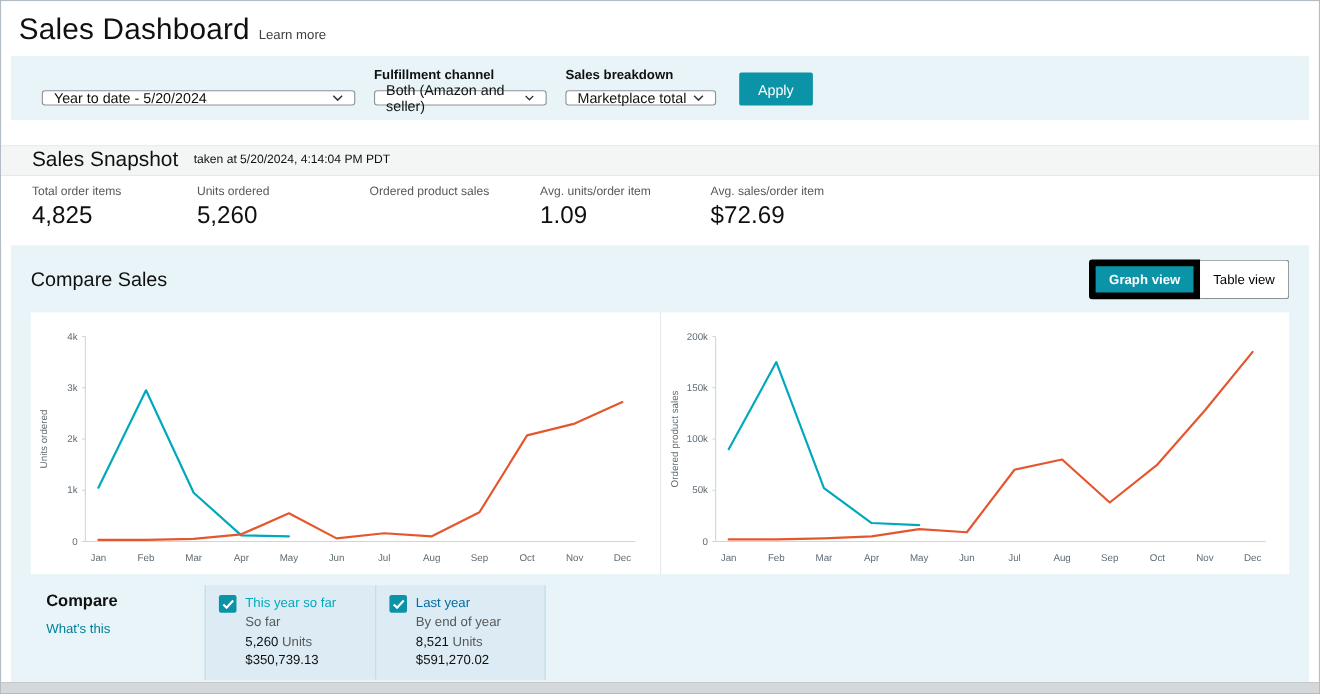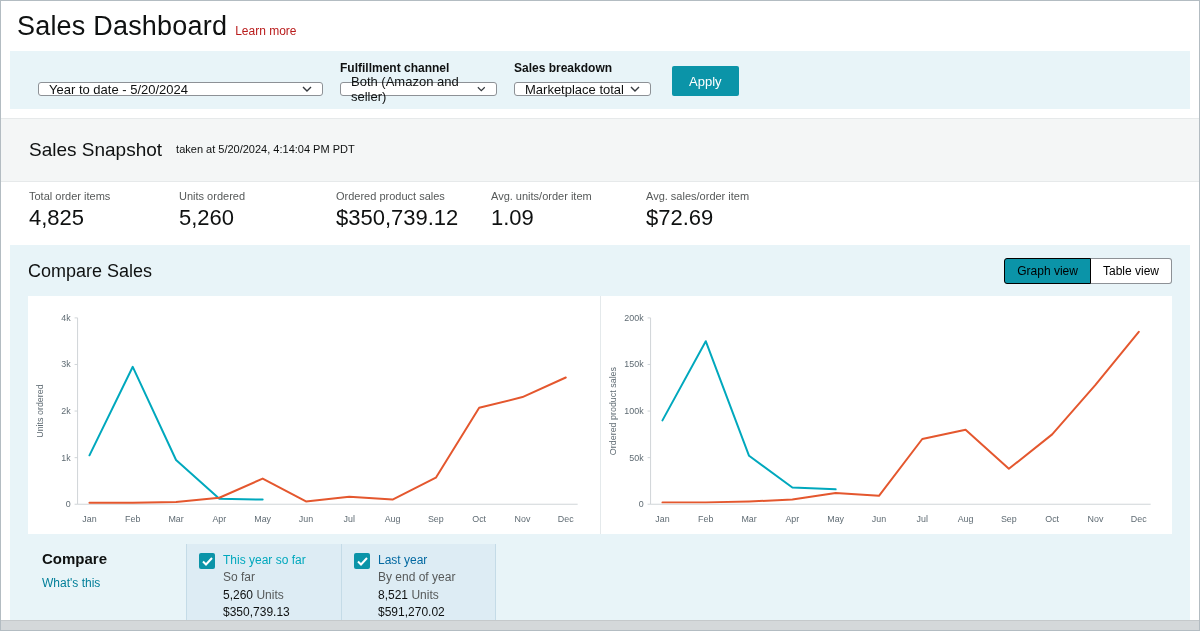--- a/index.html
+++ b/index.html
@@ -6,60 +6,60 @@
   html,body { background:#eef0f1; }
   body { font-family:"Liberation Sans", sans-serif; color:#0f1111; }
   .page { width:1200px; height:631px; background:#fff; border:1px solid #b3bcc2;
           position:relative; overflow:hidden; }
 
   
   .header { display:flex; justify-content:space-between; align-items:flex-start;
             padding:10px 26px 4px 16px; }
   .title-wrap { display:flex; align-items:baseline; gap:8px; }
   .page-title { font-size:27px; font-weight:400; color:#0f1111; letter-spacing:.2px; }
-  .learn-more { font-size:12px; color:#b91c1c; cursor:pointer; text-decoration:none; }
+  .learn-more { font-size:12px; color:#404040; cursor:pointer; text-decoration:none; }
   .hdr-buttons { display:flex; gap:10px; margin-top:3px; }
   .btn { font-family:inherit; font-size:13px; border:none; border-radius:2px;
          padding:7px 14px; cursor:pointer; }
   .btn-teal { background:#0b94a8; color:#fff; }
   .btn-dark { background:#2b3748; color:#fff; }
 
   
   .filter-bar { background:#e8f4f8; margin:5px 9px 0; padding:10px 28px 13px;
                 display:flex; align-items:flex-end; gap:17px; }
   .filter-group { display:flex; flex-direction:column; gap:7px; }
   .filter-label { font-size:12px; font-weight:bold; color:#0f1111; }
   .select { background:#fff; border:1px solid #8d9196; border-radius:3px; height:14px;
             display:flex; align-items:center; justify-content:space-between;
             padding:0 10px; font-size:13px; color:#0f1111; cursor:pointer; }
   .select-date { width:285px; }
   .select-breakdown { width:137px; }
   .select-channel { width:157px; }
   .apply-btn { height:30px; padding:0 17px; margin-left:4px; }
 
   
-  .snapshot-band { margin-top:9px; background:#f4f6f6; border-top:1px solid #e6e9ea;
-                   border-bottom:1px solid #e6e9ea; padding:20px 28px;
+  .snapshot-band { margin-top:23px; background:#f4f6f6; border-top:1px solid #e6e9ea;
+                   border-bottom:1px solid #e6e9ea; padding:2px 28px;
                    display:flex; align-items:baseline; gap:14px; }
   .snapshot-title { font-size:19px; font-weight:400; color:#0f1111; }
   .taken-at { font-size:11px; color:#0f1111; position:relative; top:-3px; }
   .stats-row { display:flex; padding:8px 28px 12px; background:#fff; }
   .stat-label { font-size:11px; color:#565959; }
   .stat-value { font-size:22px; color:#0f1111; margin-top:3px; }
   .stat-1 { width:150px; } .stat-2 { width:157px; } .stat-3 { width:155px; }
   .stat-4 { width:155px; }
 
   
   .compare-section { background:#e8f4f8; margin:2px 9px 0; padding:13px 18px 14px; }
   .compare-header { display:flex; justify-content:space-between; align-items:center; }
   .compare-title { font-size:18px; font-weight:400; color:#0f1111; }
   .segmented { display:flex; }
   .seg-btn { font-family:inherit; font-size:12px; padding:5px 12px; cursor:pointer; }
-  .seg-active { background:#0b94a8; color:#000000; border:1px solid #000000;
-                border-radius:3px 0 0 3px; }
+  .seg-active { background:#0b94a8; color:#ffffff; border:6px solid #000000;
+                border-radius:3px 0 0 3px;font-weight:bold; }
   .seg-inactive { background:#fff; color:#000000; border:1px solid #8d9196;
                   border-left:none; border-radius:0 3px 3px 0; }
   .charts-row { display:flex; background:#fff; margin-top:12px; }
   .chart-panel { flex:1; min-width:0; padding:8px 6px 2px; }
   .chart-panel.left { border-right:1px solid #e4e9eb; }
   svg.chart { width:100%; height:228px; display:block; }
   .tick { font-size:9px; fill:#5f6b73; font-family:"Liberation Sans",sans-serif; }
   .axis-label { font-size:9px; fill:#5f6b73; font-family:"Liberation Sans",sans-serif; }
 
   
@@ -130,21 +130,20 @@
     <div class="stat stat-1">
       <div class="stat-label">Total order items</div>
       <div class="stat-value">4,825</div>
     </div>
     <div class="stat stat-2">
       <div class="stat-label">Units ordered</div>
       <div class="stat-value">5,260</div>
     </div>
     <div class="stat stat-3">
       <div class="stat-label">Ordered product sales</div>
-      <div class="stat-value">$350,739.12</div>
     </div>
     <div class="stat stat-4">
       <div class="stat-label">Avg. units/order item</div>
       <div class="stat-value">1.09</div>
     </div>
     <div class="stat stat-5">
       <div class="stat-label">Avg. sales/order item</div>
       <div class="stat-value">$72.69</div>
     </div>
   </div>

